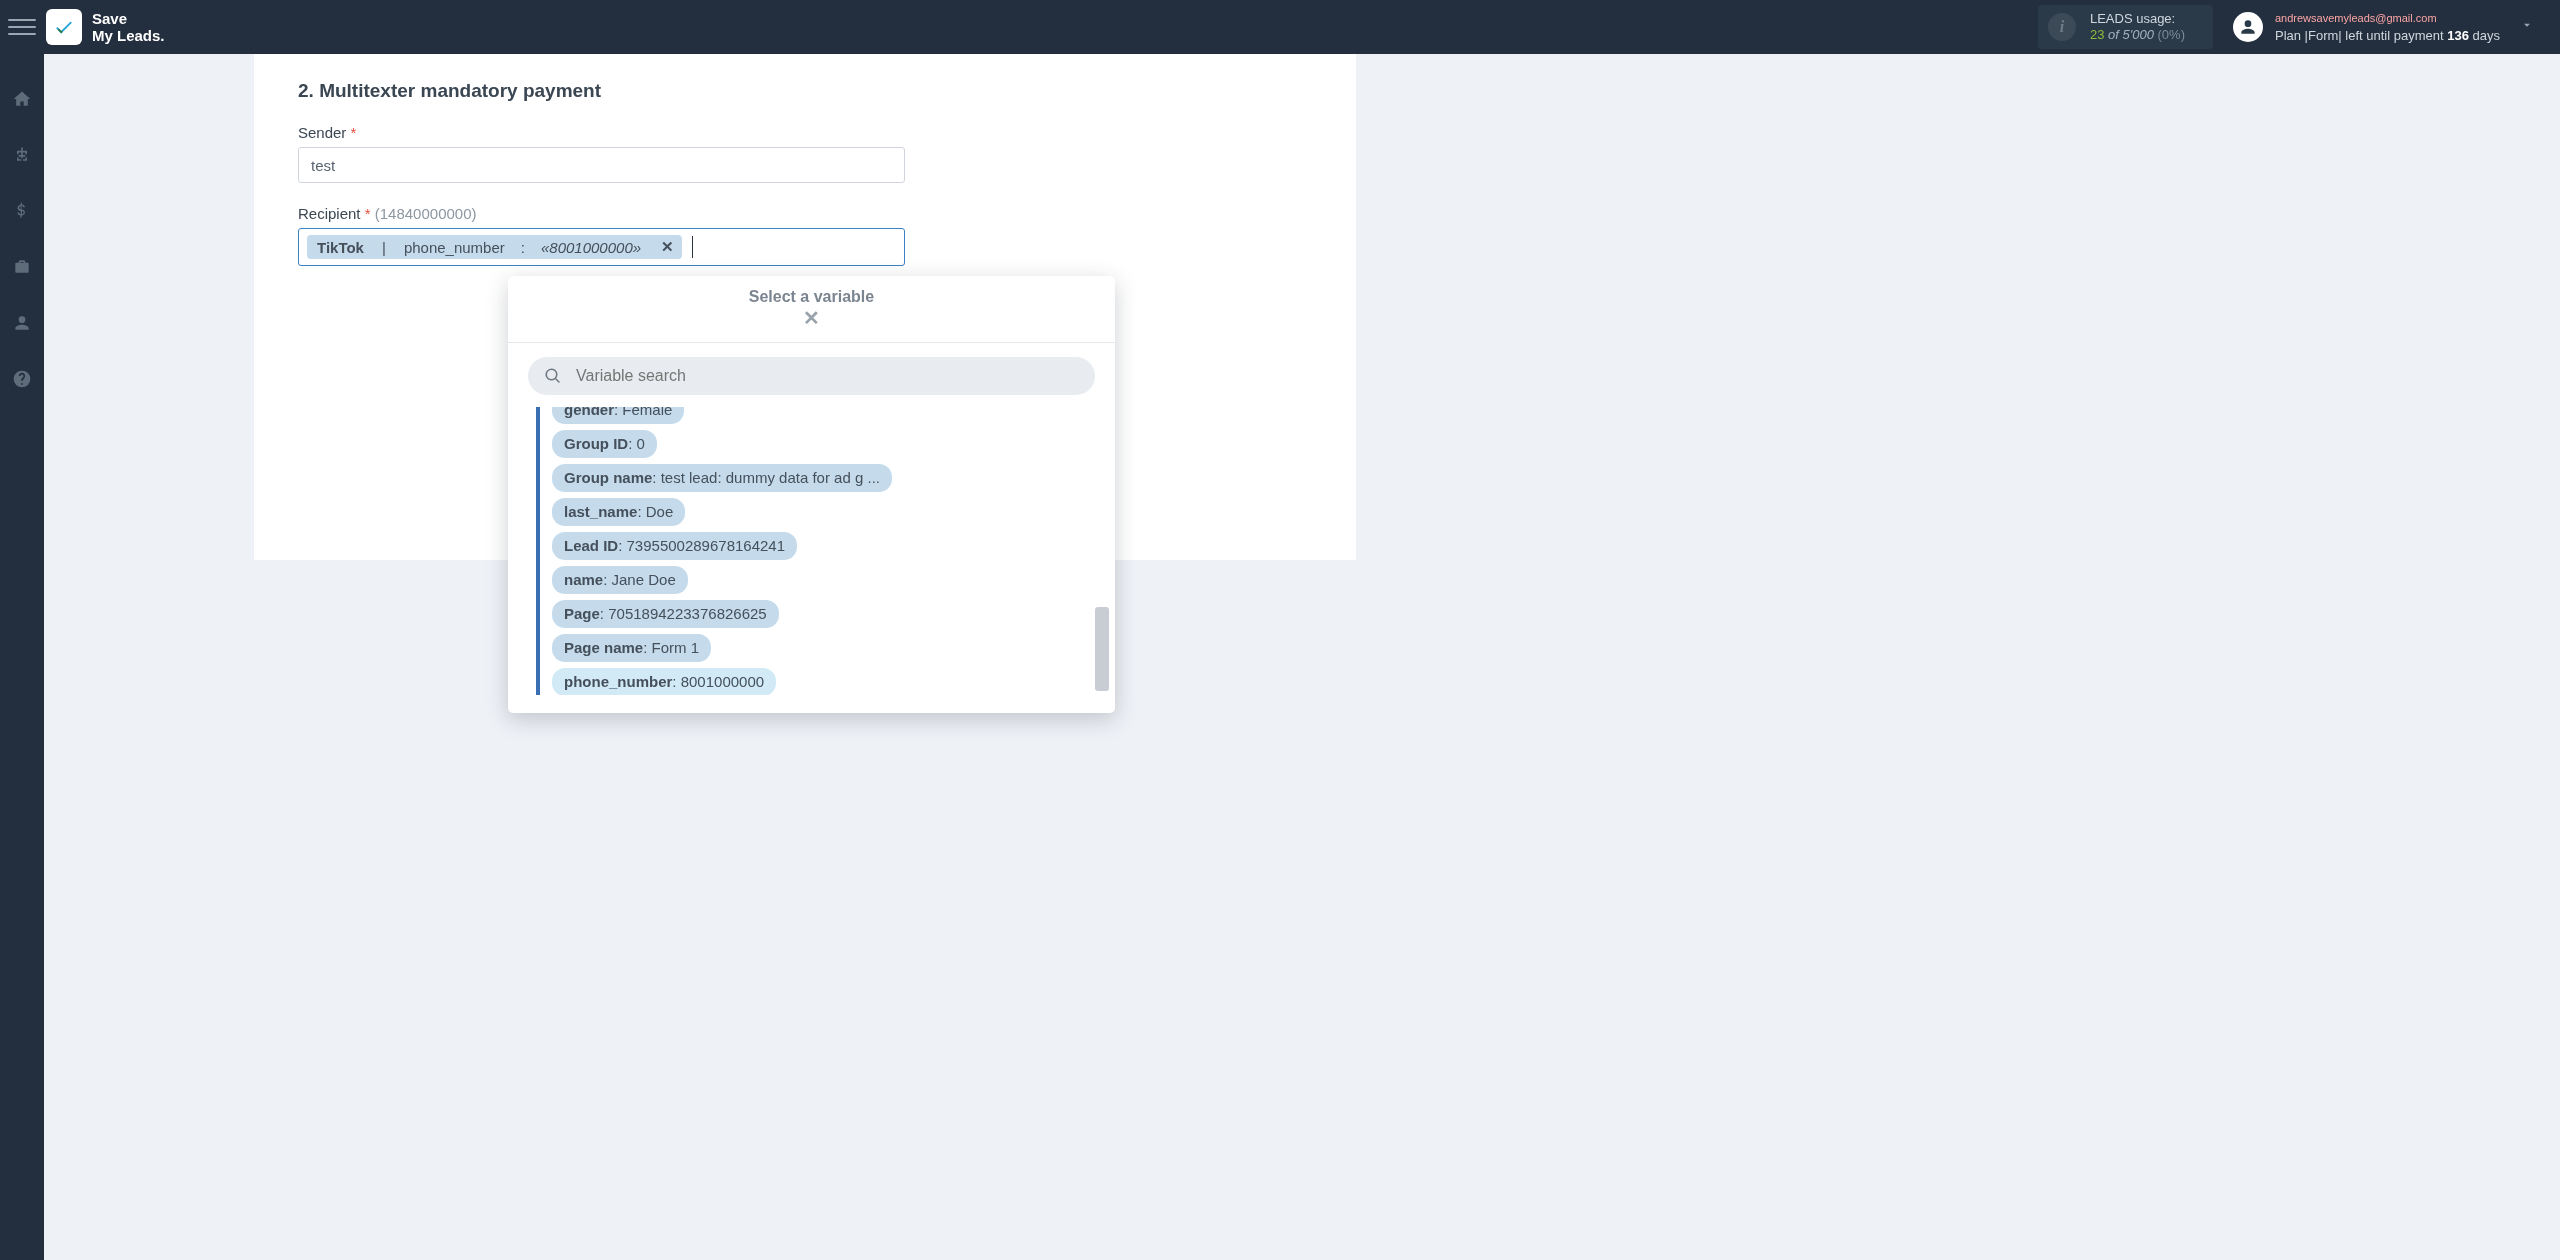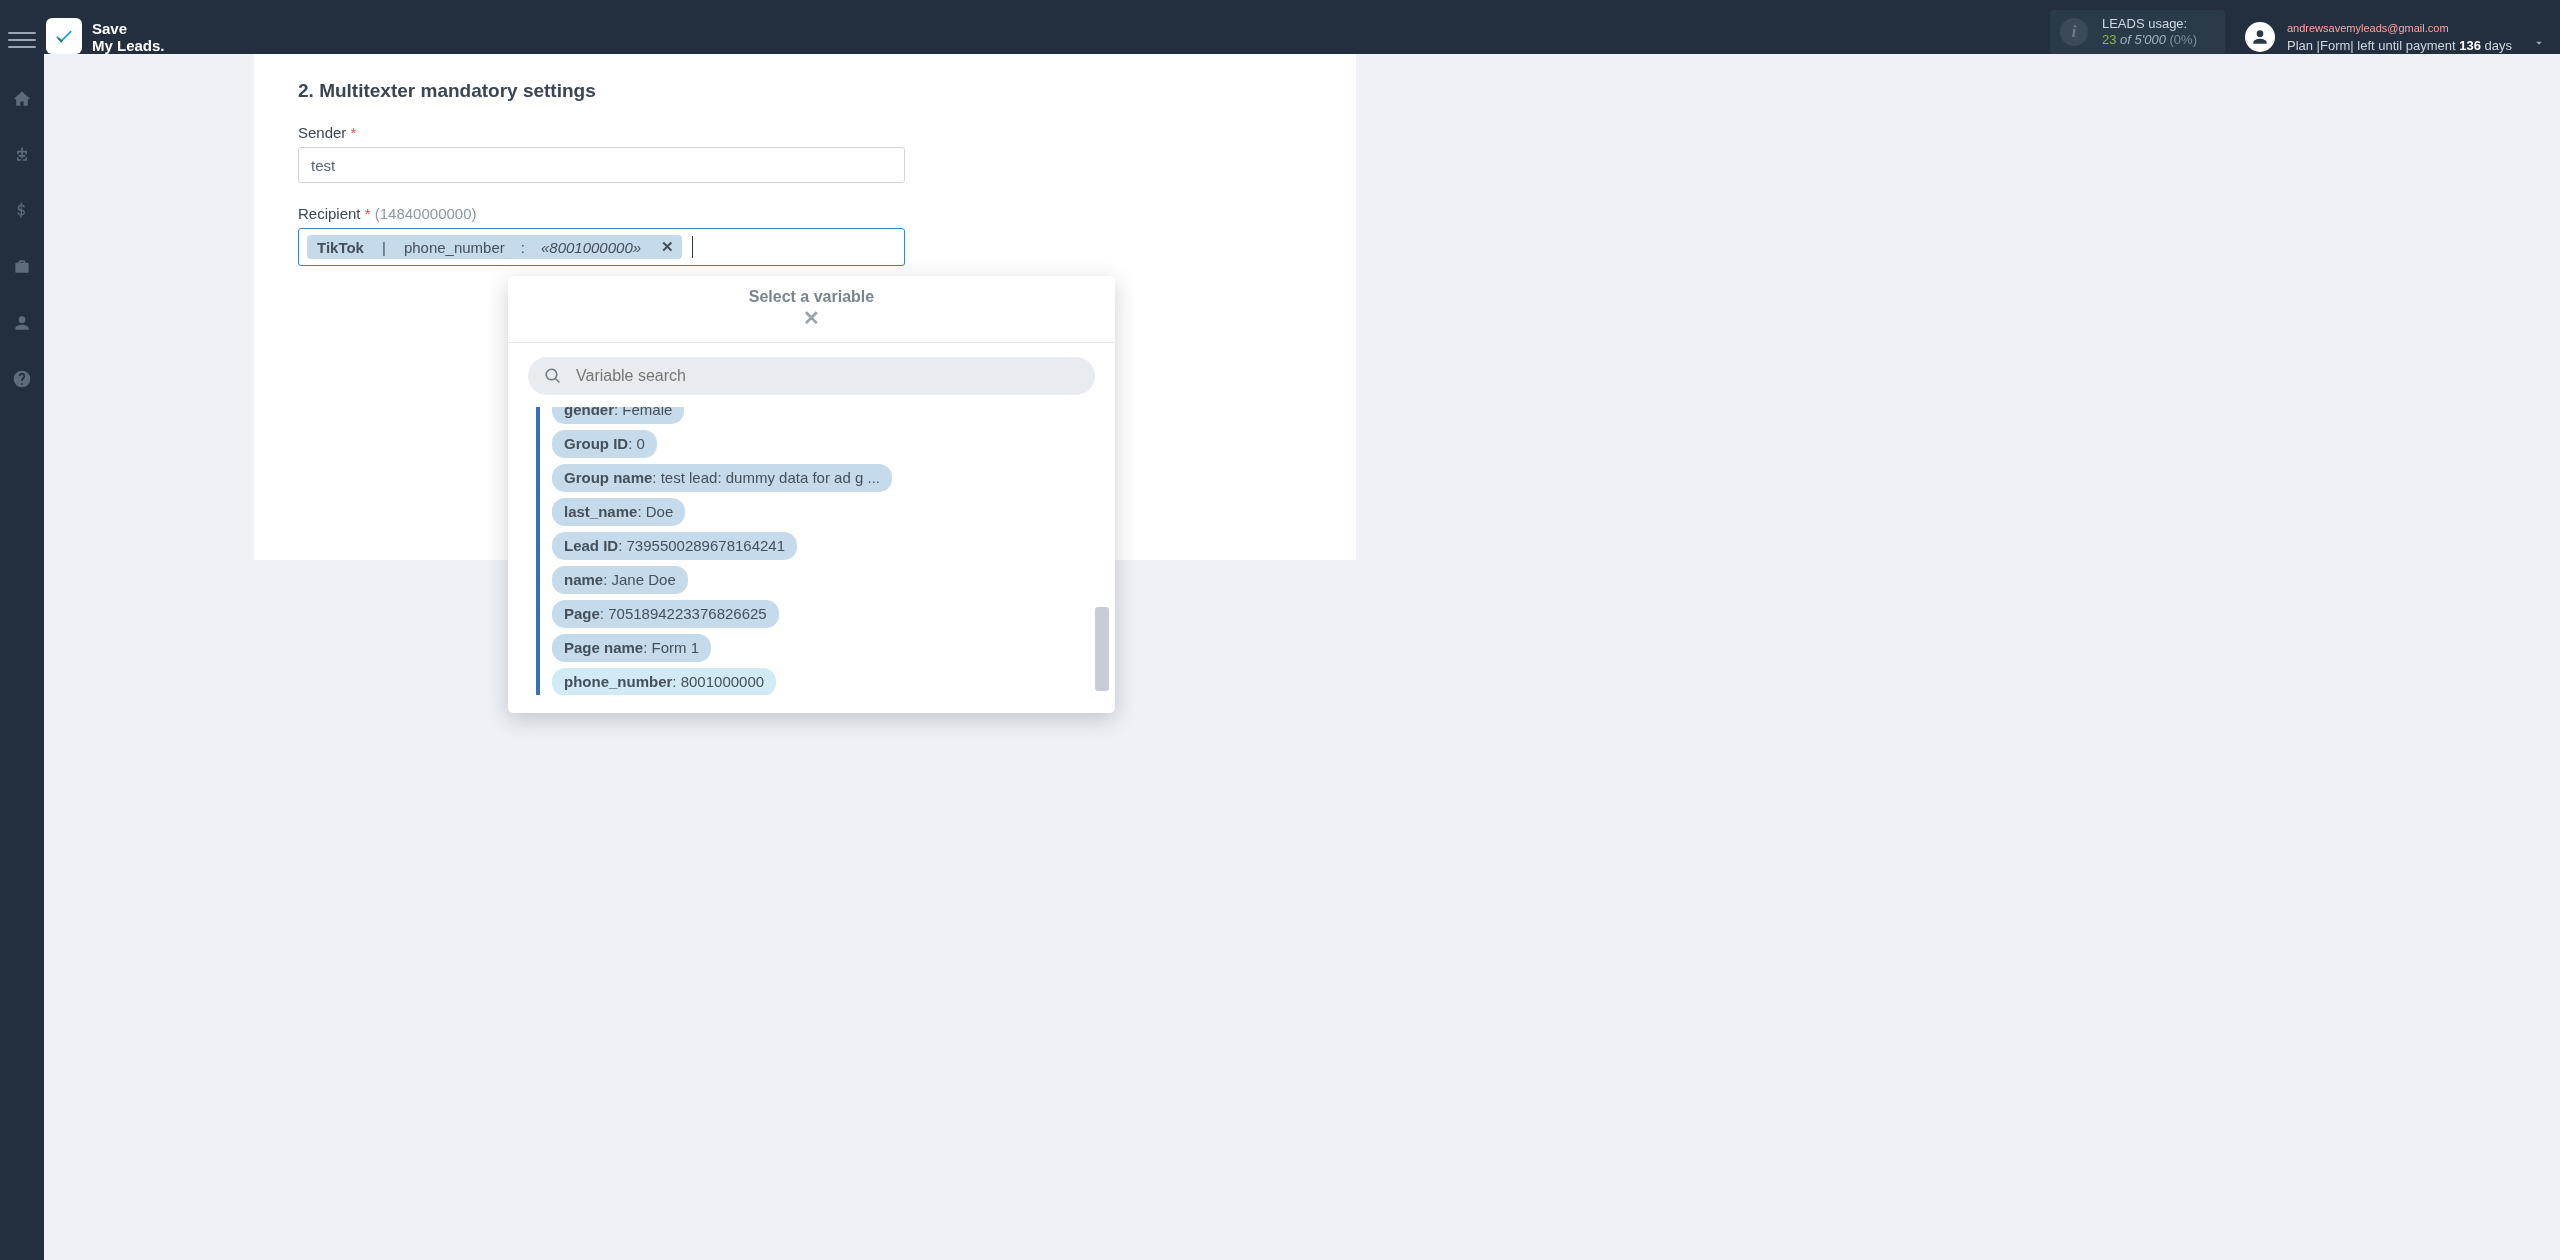--- a/index.html
+++ b/index.html
@@ -18,22 +18,22 @@
     --token-text:#45505b;
     --pill-bg:#e8ecf0;
   }
   *{box-sizing:border-box;font-family:"Segoe UI",Arial,sans-serif;}
   html,body{margin:0;padding:0;height:100%;}
   body{background:var(--panel-bg);overflow:hidden;}
 
   
   .topbar{
     position:fixed;top:0;left:0;right:0;height:54px;
-    background:var(--navy);display:flex;align-items:flex-end;
-    padding:0 14px 0 8px;color:#fff;z-index:20;
+    background:var(--navy);display:flex;align-items:center;
+    padding:0 26px 0 8px;color:#fff;z-index:20;
   }
   .hamburger{width:28px;height:28px;display:flex;flex-direction:column;justify-content:center;gap:5px;cursor:pointer;margin-right:10px;}
   .hamburger span{display:block;height:2px;background:#9aa6b2;border-radius:1px;}
   .logo-box{width:36px;height:36px;background:#fff;border-radius:6px;display:flex;align-items:center;justify-content:center;margin-right:10px;}
   .logo-check{width:22px;height:22px;}
   .brand{font-size:15px;line-height:17px;font-weight:700;}
   .top-spacer{flex:1;}
   .usage-box{display:flex;align-items:center;background:#2b3a49;border-radius:4px;padding:6px 28px 6px 10px;margin-right:20px;}
   .info-circle{width:28px;height:28px;border-radius:50%;background:#3c4a58;display:flex;align-items:center;justify-content:center;margin-right:14px;}
   .info-i{font-family:Georgia,serif;font-style:italic;font-weight:700;color:#6f7d8b;font-size:16px;}
@@ -228,21 +228,21 @@
   </div>
 </div>
 
 <div class="stage">
   <div class="card-wrap">
     <div class="card rel">
 
       <h2 class="section-title">
         <span>2.</span>
         <span class="bold">Multitexter</span>
-        <span>mandatory settings</span>
+        <span>mandatory payment</span>
       </h2>
 
       <div class="field-block">
         <div class="field-label">
           <span>Sender</span> <span class="asterisk">*</span>
         </div>
         <input class="text-input" value="test" style="">
       </div>
 
       <div class="field-block">

